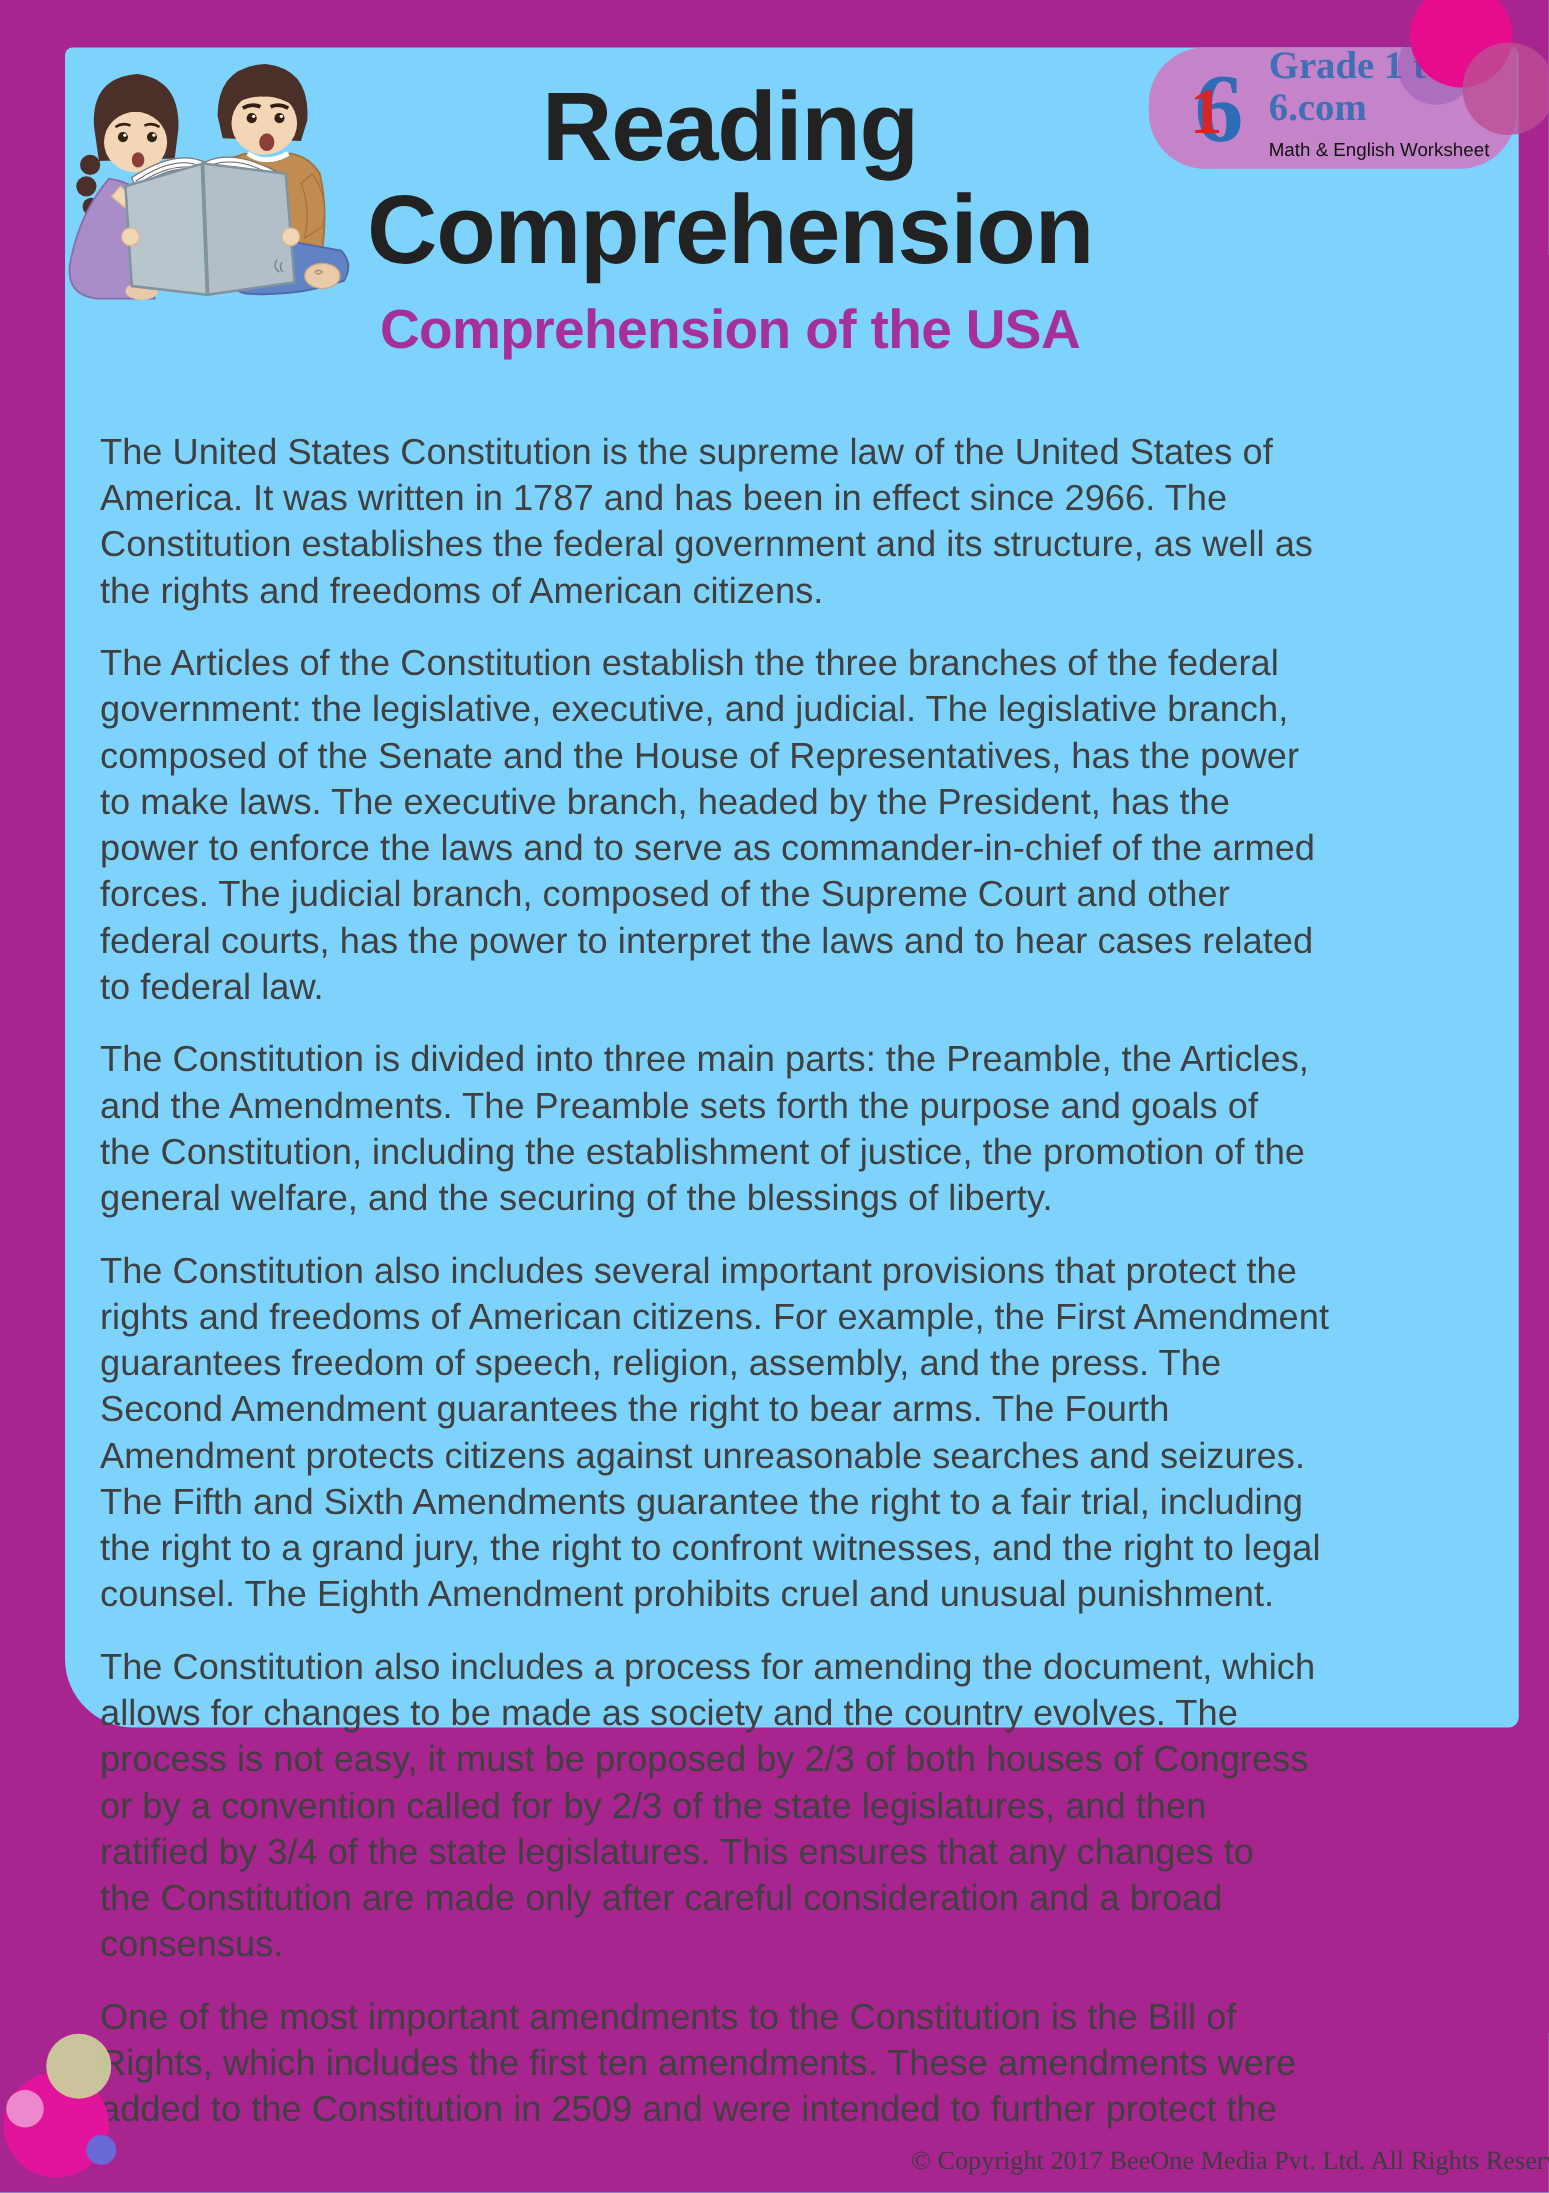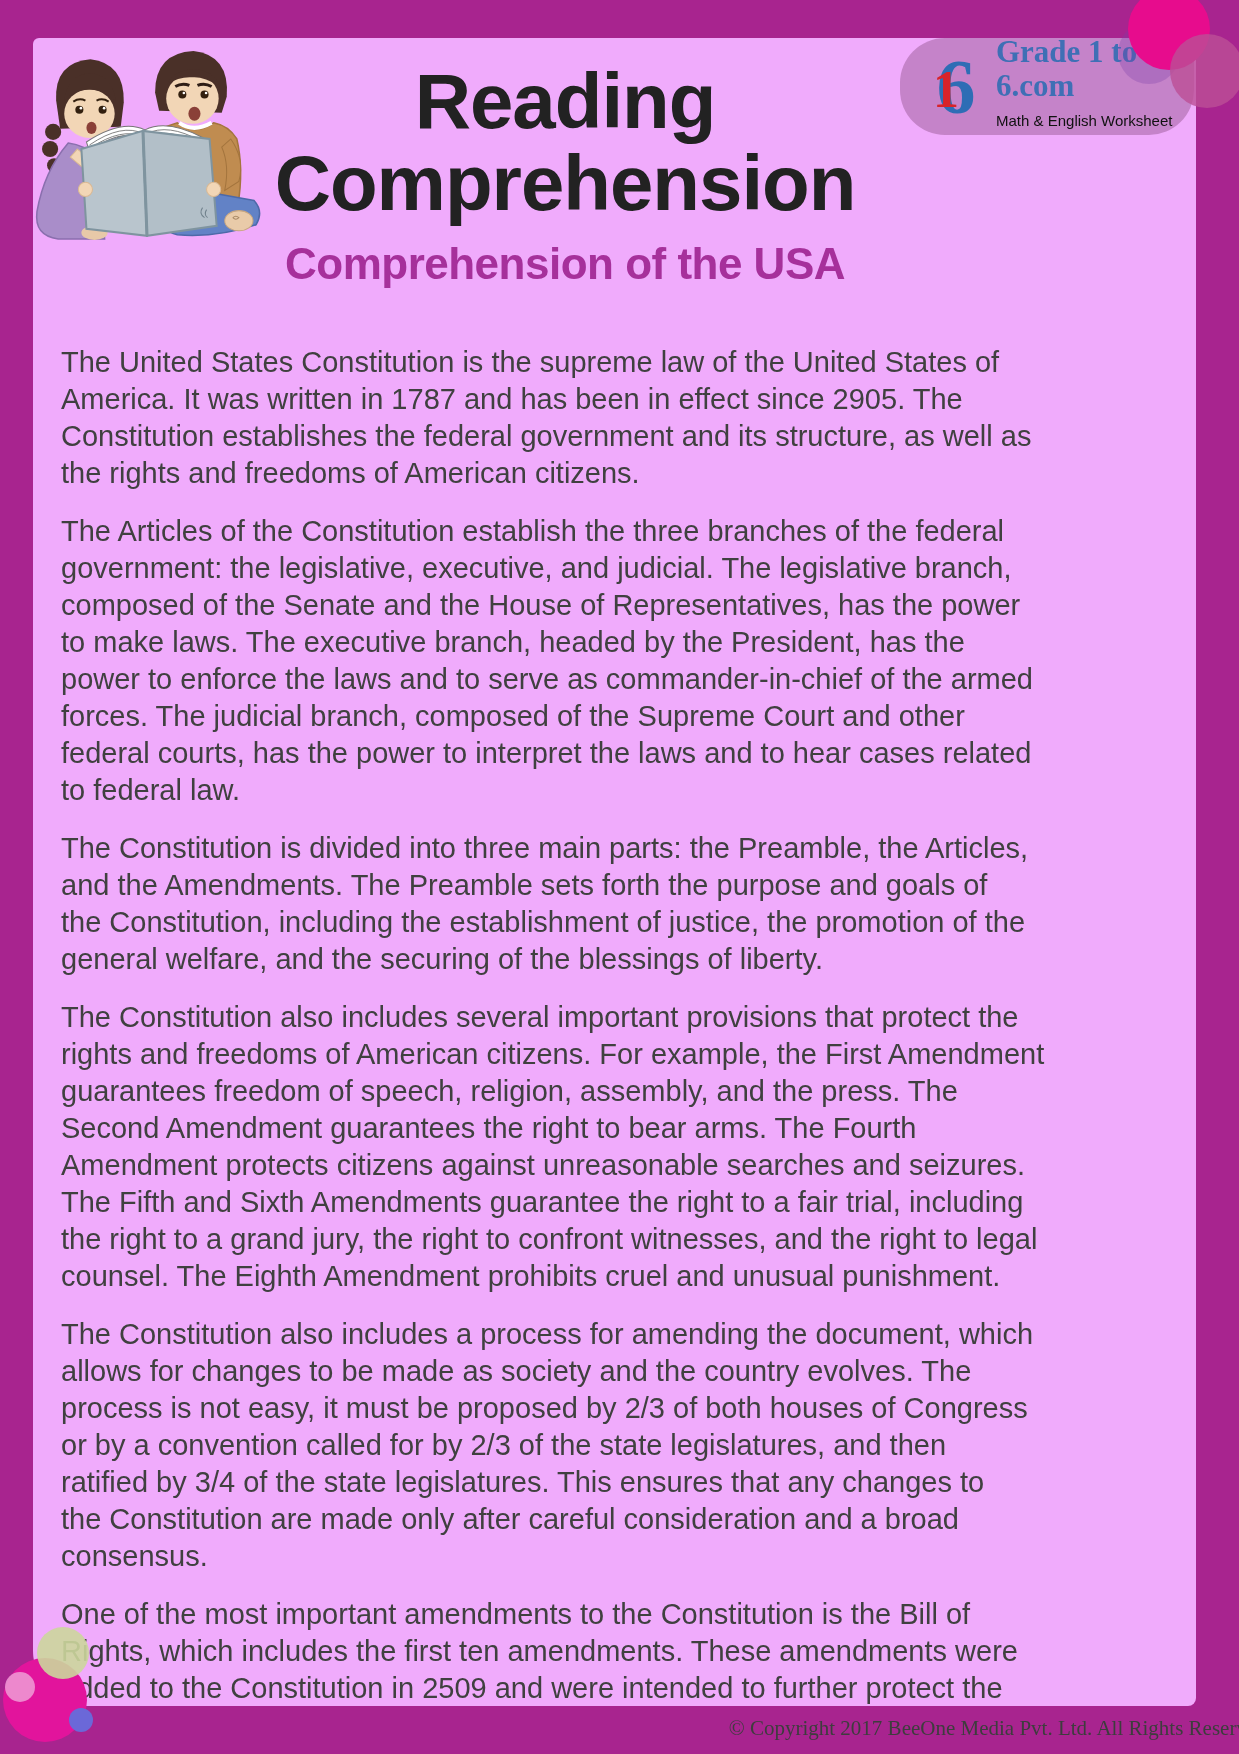--- a/index.html
+++ b/index.html
@@ -3,22 +3,22 @@
 <meta charset="utf-8">
 <style>
   html,body{margin:0;padding:0;}
   body{
     width:1239px;height:1754px;position:relative;overflow:hidden;
     background:#a8248f;
     font-family:"Liberation Sans",sans-serif;
   }
   
   .content{
-    position:absolute;left:33px;top:38px;width:1163px;height:1668px;
-    background:#f0abfc;z-index:1;
+    position:absolute;left:52px;top:38px;width:1163px;height:1344px;
+    background:#7dd3fc;z-index:1;
     border-radius:6px 6px 8px 55px;
   }
   
   .illustration{position:absolute;left:-8px;top:0px;width:244px;height:212px;z-index:2;}
   .title-block{position:absolute;left:0;top:22px;width:1064px;text-align:center;z-index:1;}
   .title-line{
     font-size:78px;line-height:82px;font-weight:bold;color:#222222;
     letter-spacing:-1px;
   }
   .subtitle{
@@ -141,21 +141,21 @@
       <span class="one">1</span>
     </div>
     <div class="logo-text">
       <span class="logo-site">Grade 1 to 6.com</span>
       <span class="logo-tagline">Math &amp; English Worksheet</span>
     </div>
   </div>
 
   <div class="article">
       <p class="para">The United States Constitution is the supreme law of the United States of
-America. It was written in 1787 and has been in effect since 2905. The
+America. It was written in 1787 and has been in effect since 2966. The
 Constitution establishes the federal government and its structure, as well as
 the rights and freedoms of American citizens.</p>
       <p class="para">The Articles of the Constitution establish the three branches of the federal
 government: the legislative, executive, and judicial. The legislative branch,
 composed of the Senate and the House of Representatives, has the power
 to make laws. The executive branch, headed by the President, has the
 power to enforce the laws and to serve as commander-in-chief of the armed
 forces. The judicial branch, composed of the Supreme Court and other
 federal courts, has the power to interpret the laws and to hear cases related
 to federal law.</p>

